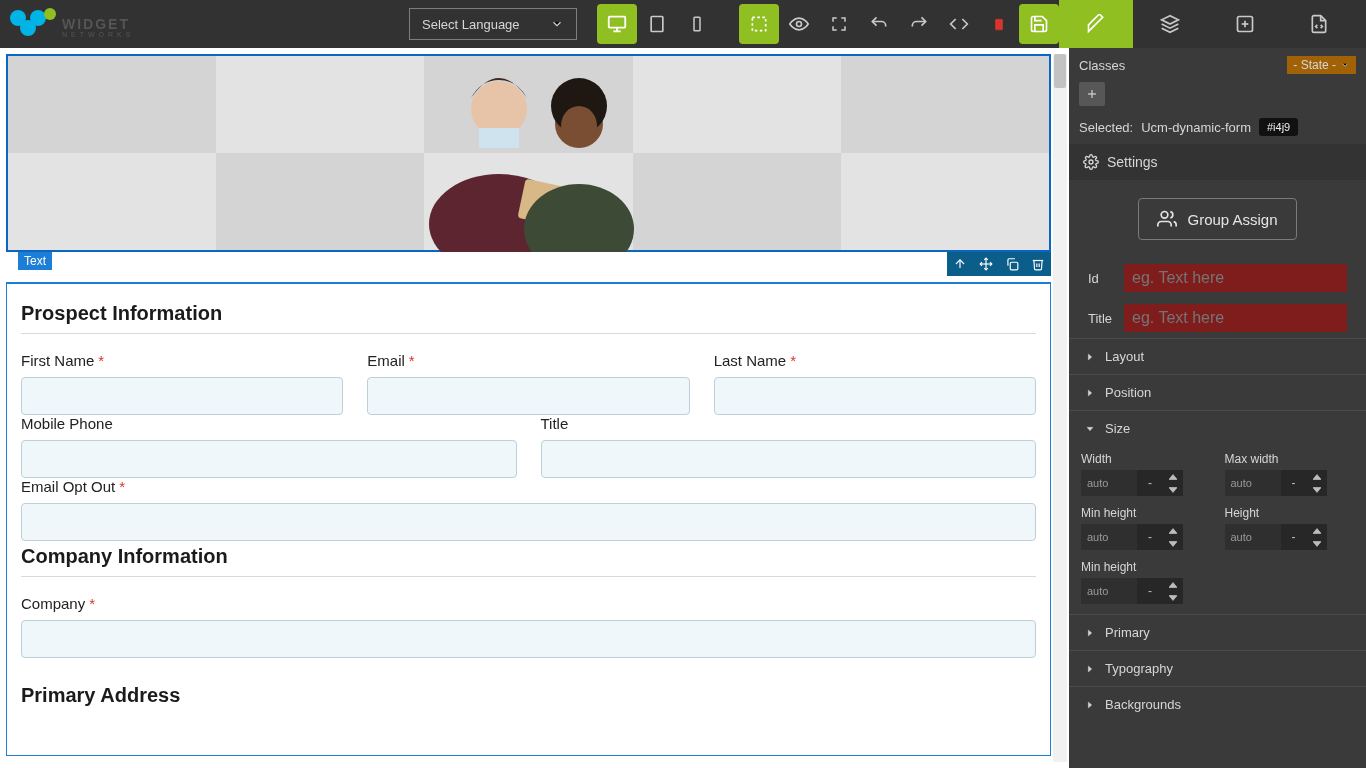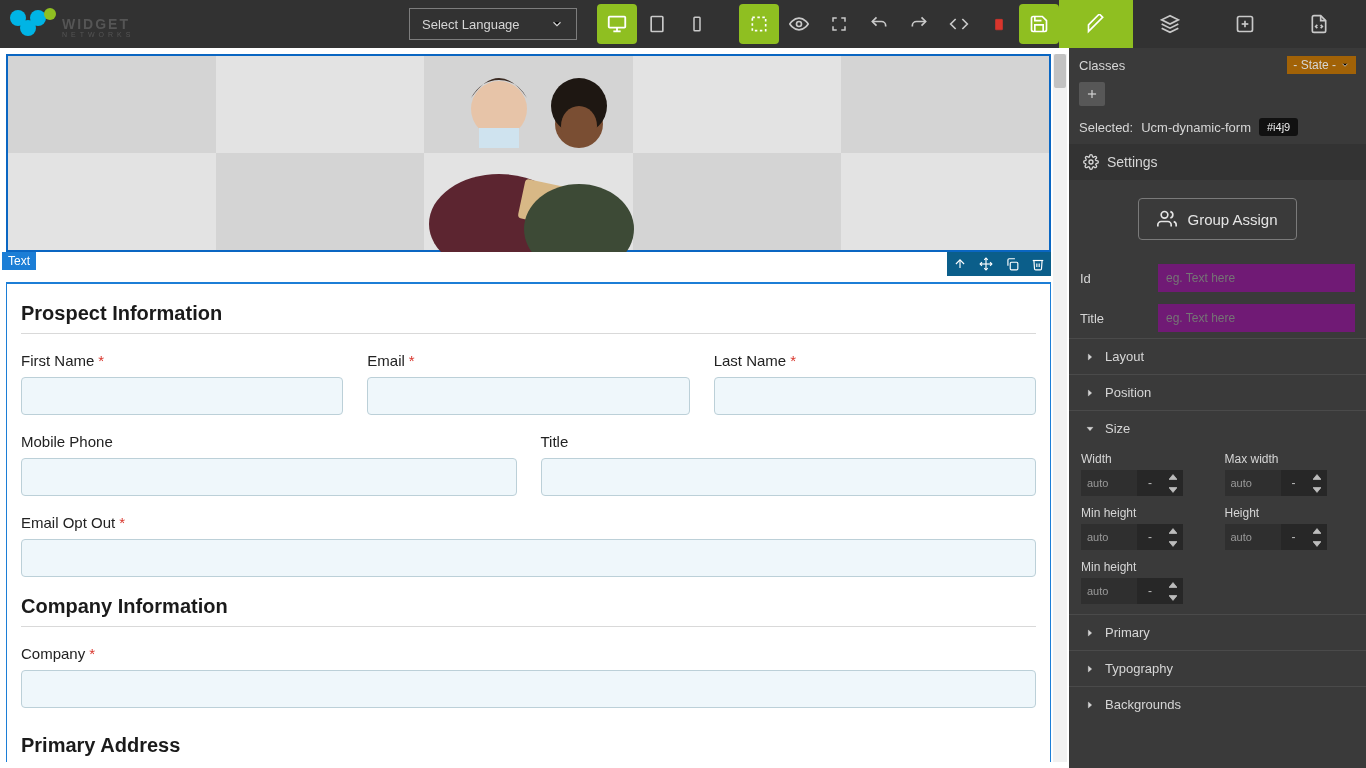--- a/index.html
+++ b/index.html
@@ -34,49 +34,49 @@
   .workspace{display:flex;height:720px;}
   .canvas-wrap{position:relative;width:1069px;height:720px;padding:6px 4px 6px 6px;}
   .canvas-scroll{position:absolute;right:2px;top:6px;width:14px;height:708px;background:#f1f1f1;}
   .canvas-scroll .thumb{position:absolute;left:1px;top:0;width:12px;height:34px;background:#c2c2c2;border-radius:2px;}
   .canvas{width:1045px;height:708px;overflow:hidden;}
   .hero{width:100%;height:198px;border:2px solid #0a66c2;display:flex;overflow:hidden;}
   .hero-grid{width:100%;height:100%;display:grid;grid-template-columns:repeat(5,1fr);grid-template-rows:repeat(2,1fr);}
   .hg{background:#e3e3e3;}
   .hg:nth-child(odd){background:#d4d4d4;}
   .hero-svg{position:absolute;left:calc(6px + 1045px/2 - 180px);top:6px;width:360px;height:198px;}
-  .sel-tag{position:absolute;left:2px;top:calc(198px + 6px);background:#1c7ed6;color:#fff;font-size:12px;padding:2px 6px;z-index:5;}
+  .sel-tag{position:absolute;left:18px;top:calc(198px + 6px);background:#1c7ed6;color:#fff;font-size:12px;padding:2px 6px;z-index:5;}
   .sel-toolbar{position:absolute;right:18px;top:calc(198px + 6px);height:24px;background:#0b5e8a;display:flex;align-items:center;z-index:5;}
   .sel-toolbar .ti{width:26px;height:24px;display:flex;align-items:center;justify-content:center;cursor:pointer;}
   .sel-toolbar svg{stroke:#fff;fill:none;}
   .form-block{margin-top:30px;width:1045px;border:1px solid #1c7ed6;border-top:2px solid #1c7ed6;padding:14px 14px 40px;background:#fff;}
   .section-title{font-size:20px;font-weight:700;color:#1b1b1b;margin:4px 0 8px;}
   .hr{border:none;border-top:1px solid #d9d9d9;margin-bottom:18px;}
-  .row{display:flex;gap:24px;margin-bottom:18px;}
+  .row{display:flex;gap:24px;}
   .field{flex:1;}
   .field label{font-size:15px;color:#222;display:inline-block;margin-bottom:8px;}
   .req{color:#d9352c;margin-left:4px;}
   .inp{width:100%;height:38px;border:1px solid #bcd0d8;border-radius:4px;background:#eff7fb;}
   
   .panel{width:297px;height:720px;background:#3a3a3a;color:#d6d6d6;font-size:13px;display:flex;flex-direction:column;position:relative;}
   .panel-sec{padding:8px 10px;}
   .classes-row{display:flex;align-items:center;justify-content:space-between;}
   .state-btn{background:#a16207;padding:2px 6px;font-size:12px;cursor:pointer;display:flex;align-items:center;gap:4px;}
   .state-btn svg{stroke:#d6d6d6;}
   .add-tag{margin-top:8px;width:26px;height:24px;background:#575757;display:flex;align-items:center;justify-content:center;cursor:pointer;border-radius:2px;}
   .add-tag svg{stroke:#d6d6d6;}
   .selected-row{display:flex;align-items:center;gap:8px;margin-top:12px;font-size:13px;}
   .idpill{background:#111;color:#eee;font-size:11px;padding:3px 8px;border-radius:3px;}
   .settings-head{background:#333;padding:10px 14px;display:flex;align-items:center;gap:8px;font-size:14px;}
   .settings-head svg{stroke:#d6d6d6;fill:none;}
   .group-btn-wrap{padding:18px 0;display:flex;justify-content:center;}
   .group-btn{border:1px solid #7a7a7a;padding:10px 18px;border-radius:4px;display:flex;align-items:center;gap:10px;font-size:15px;color:#e4e4e4;cursor:pointer;}
-  .kv{display:flex;align-items:center;gap:18px;padding:6px 11px;}
+  .kv{display:flex;align-items:center;gap:10px;padding:6px 19px;}
   .kv .k{width:60px;}
-  .kv .v{flex:1;height:28px;background:#701a75;border:none;color:#999;padding:0 8px;font-size:12px;}
+  .kv .v{flex:1;height:28px;background:#7f1d1d;border:none;color:#999;padding:0 8px;font-size:16px;}
   .accordion{border-top:1px solid #4a4a4a;}
   .acc-head{padding:10px 16px;display:flex;align-items:center;gap:10px;cursor:pointer;}
   .acc-head svg{stroke:#d6d6d6;fill:#d6d6d6;}
   .size-body{padding:6px 12px 10px;}
   .size-grid{display:grid;grid-template-columns:1fr 1fr;gap:10px 14px;}
   .size-field .sl{font-size:12px;margin-bottom:4px;display:block;}
   .size-inp-row{display:flex;}
   .size-inp{width:56px;height:26px;background:#2f2f2f;border:none;color:#9a9a9a;font-size:11px;padding:0 6px;}
   .size-unit{width:26px;height:26px;background:#272727;display:flex;align-items:center;justify-content:center;font-size:12px;color:#bdbdbd;}
   .size-steppers{width:20px;height:26px;background:#272727;display:flex;flex-direction:column;}

